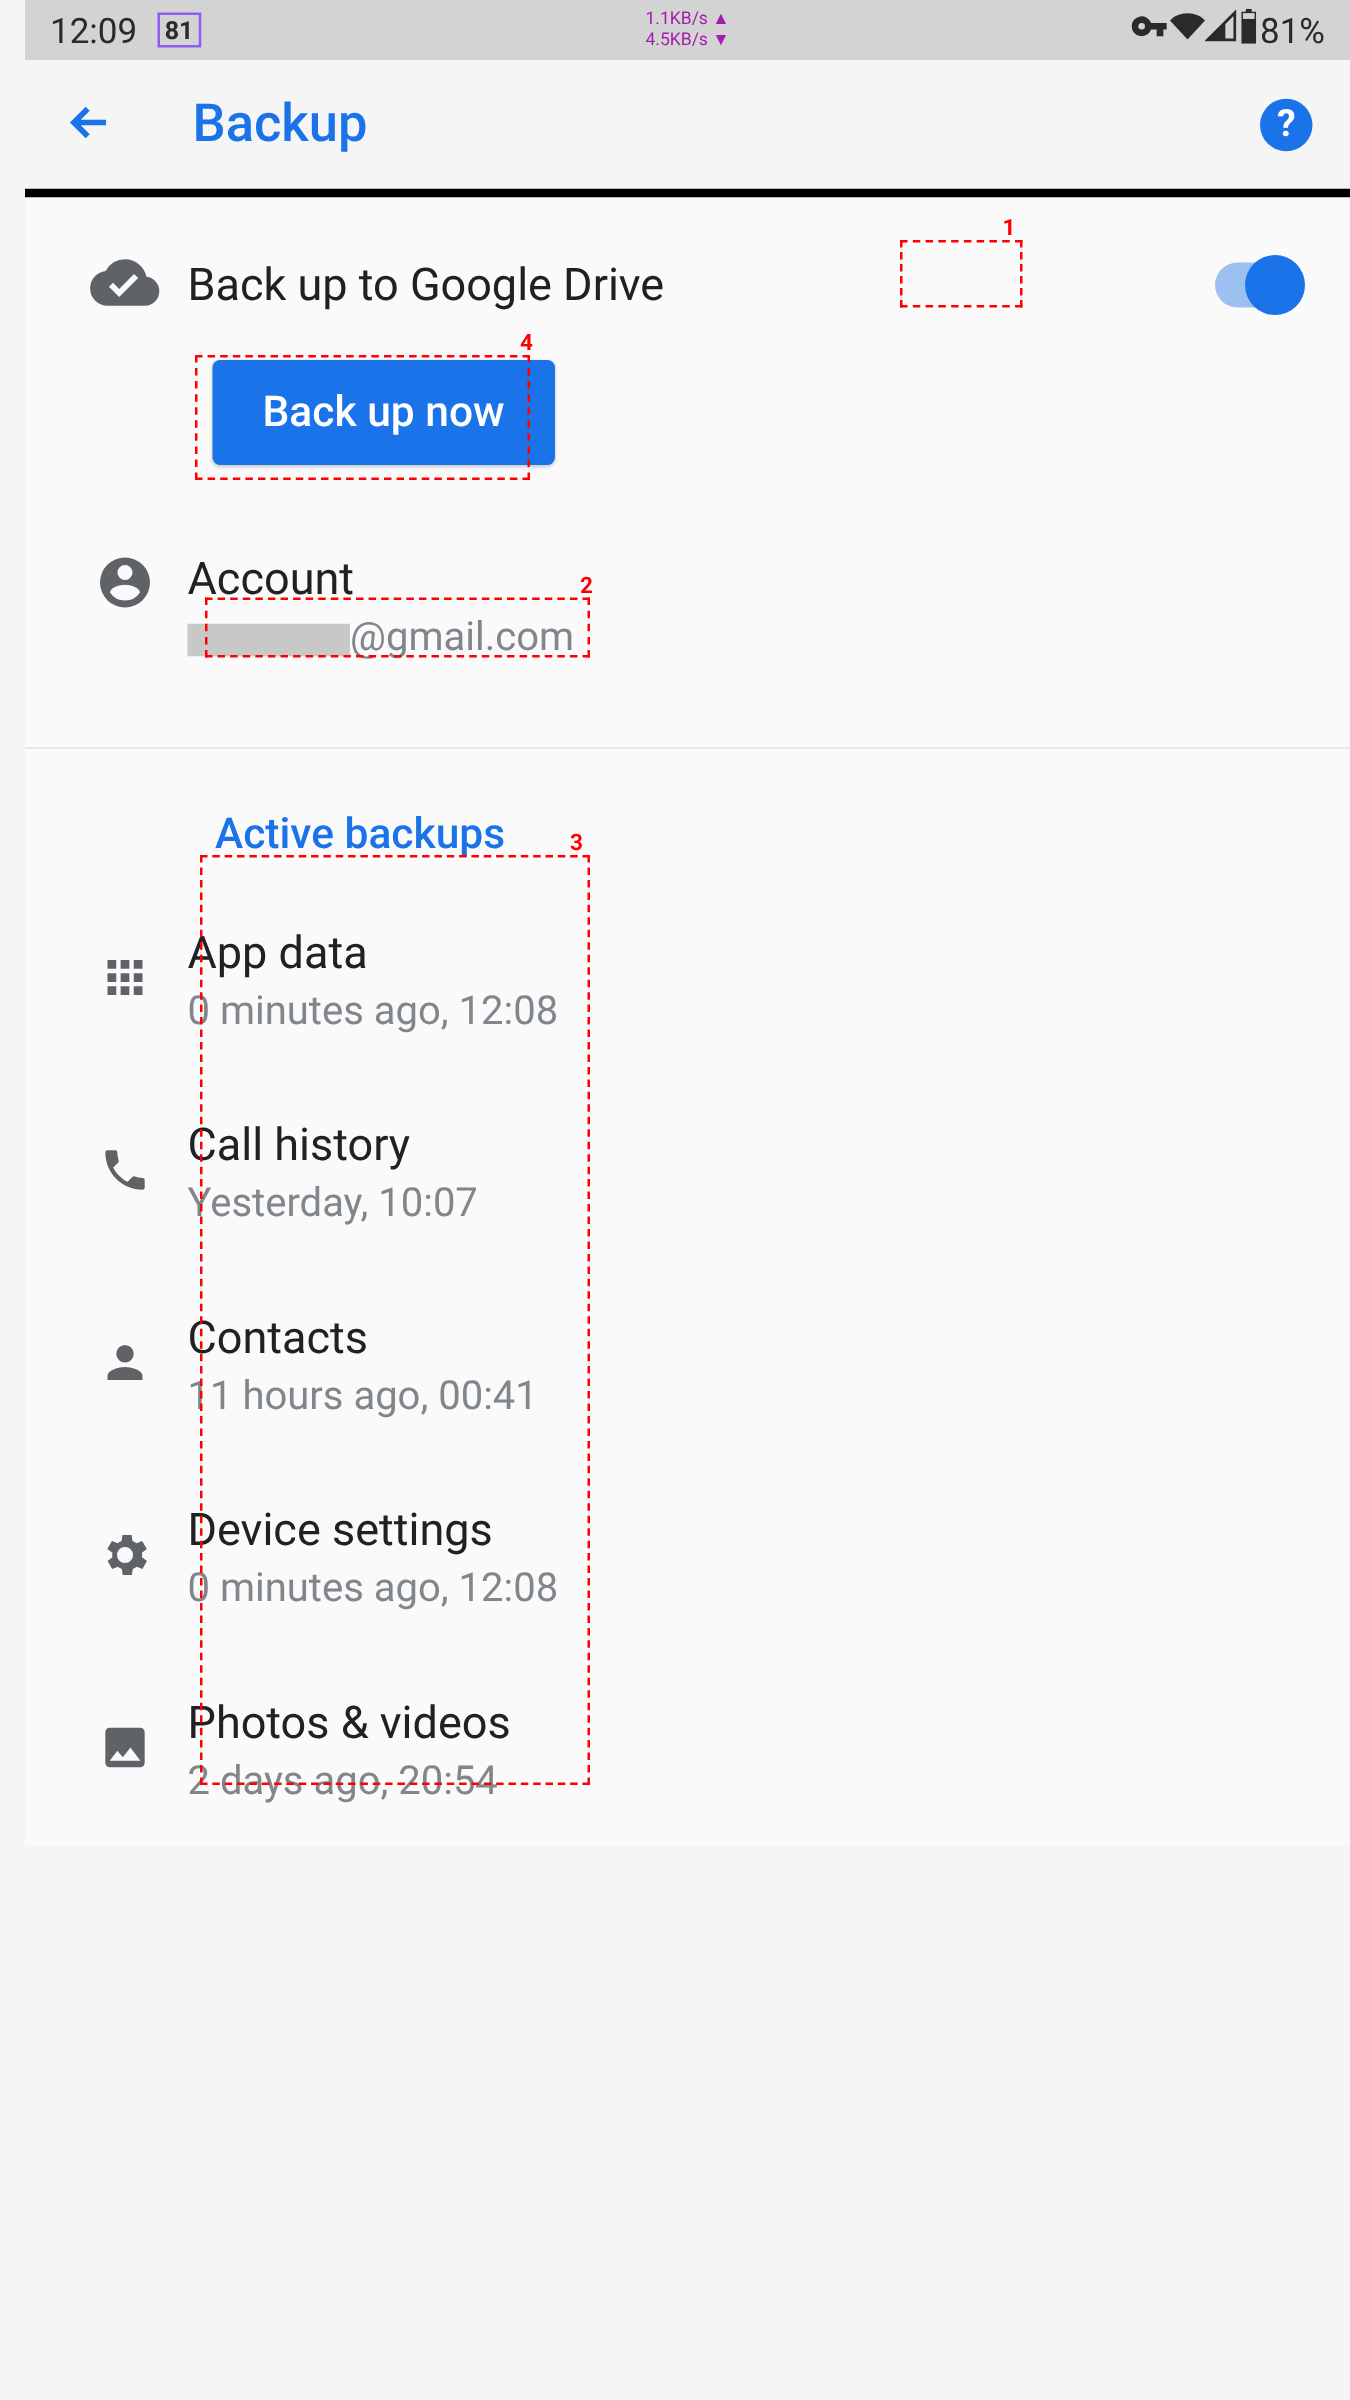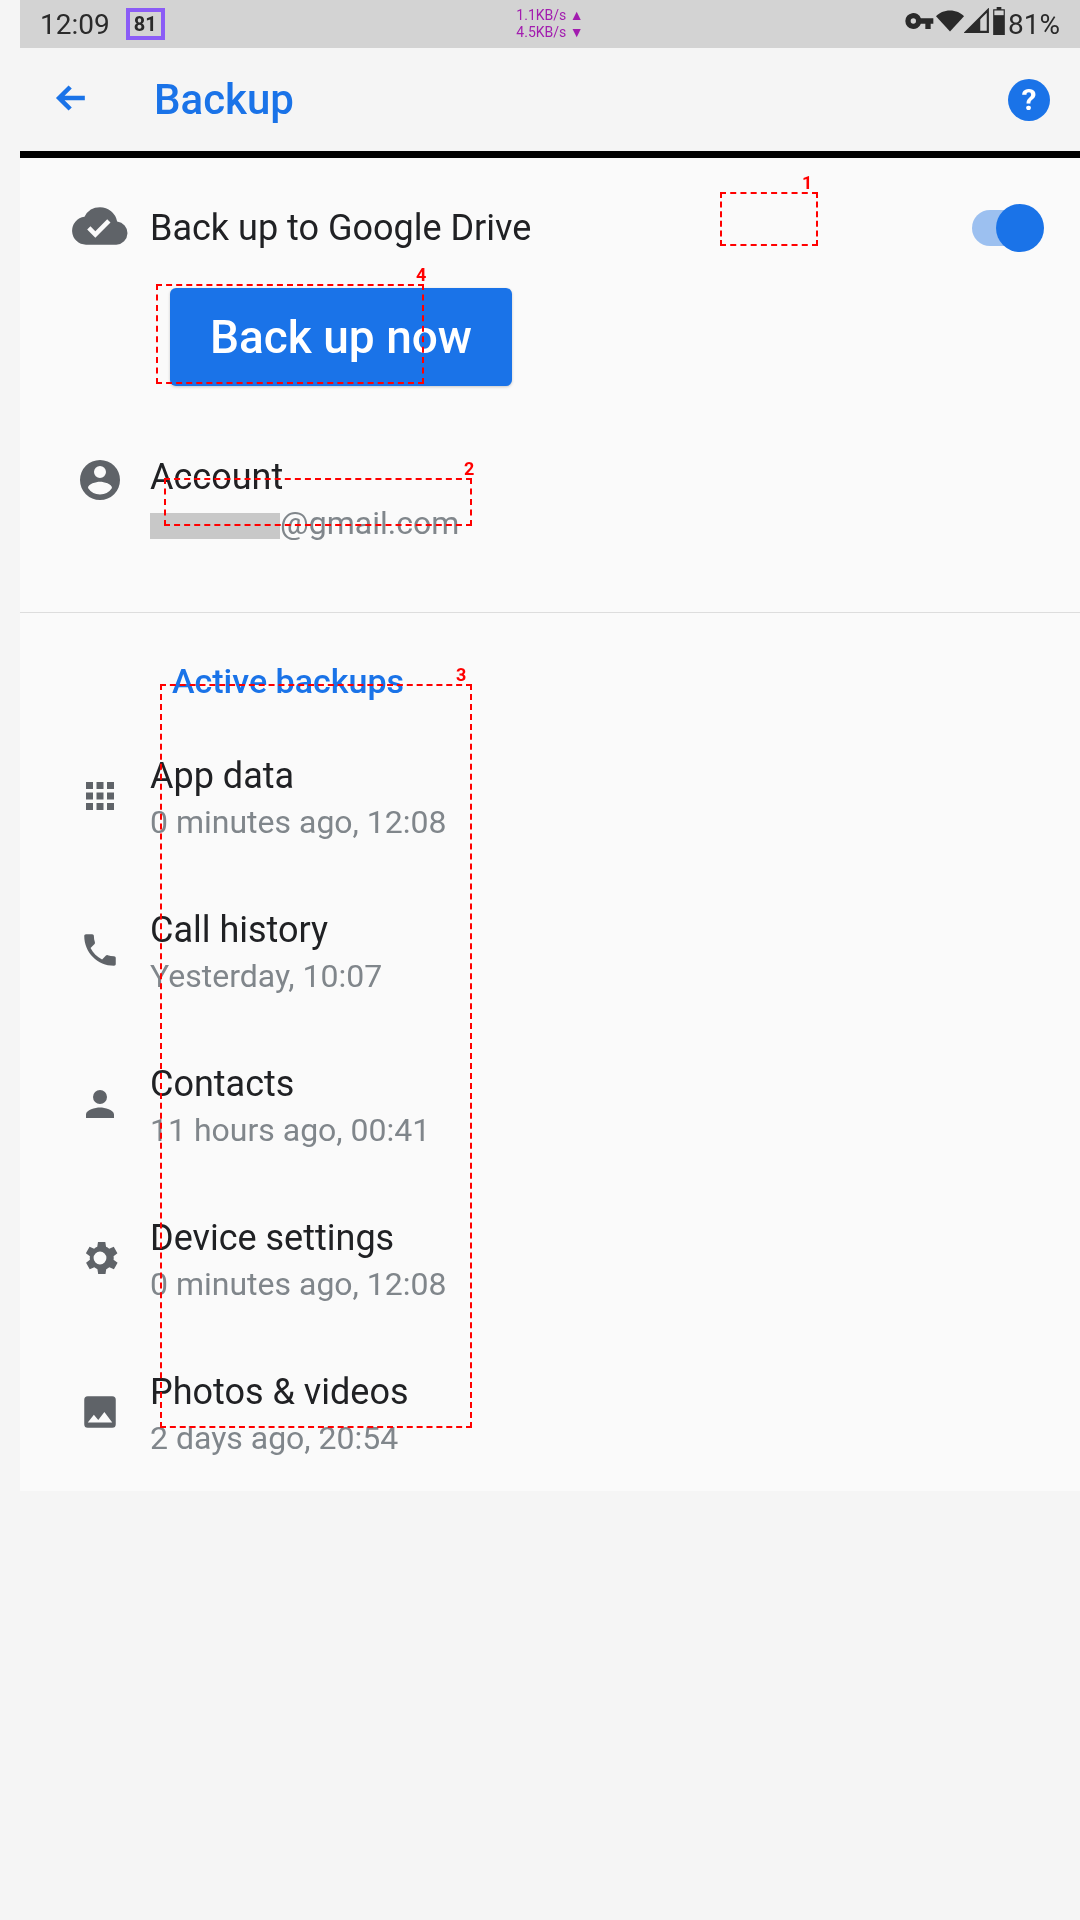--- a/index.html
+++ b/index.html
@@ -37,21 +37,21 @@
       font-size: 14px;
       color: #a21caf;
       line-height: 1.2;
     }
     .status-right {
       display: flex;
       align-items: center;
       gap: 0;
     }
     .battery-box {
-      border: 4px solid #8b5cf6;
+      border: 2px solid #8b5cf6;
       padding: 0 4px;
       font-size: 20px;
       font-weight: bold;
     }
     .app-bar {
       height: 110px;
       display: flex;
       align-items: center;
       padding: 0 30px;
       background: #f5f5f5;
@@ -135,21 +135,21 @@
     }
     .button-row {
       padding: 10px 30px 30px 150px;
     }
     .backup-btn {
       background: #1a73e8;
       color: white;
       border: none;
       border-radius: 6px;
       padding: 22px 40px;
-      font-size: 46px;
+      font-size: 34px;
       font-weight: 500;
       box-shadow: 0 1px 3px rgba(0,0,0,0.2);
     }
     .divider {
       height: 1px;
       background: #ddd;
       margin: 20px 0 0;
     }
     .section-header {
       padding: 48px 30px 20px 152px;

